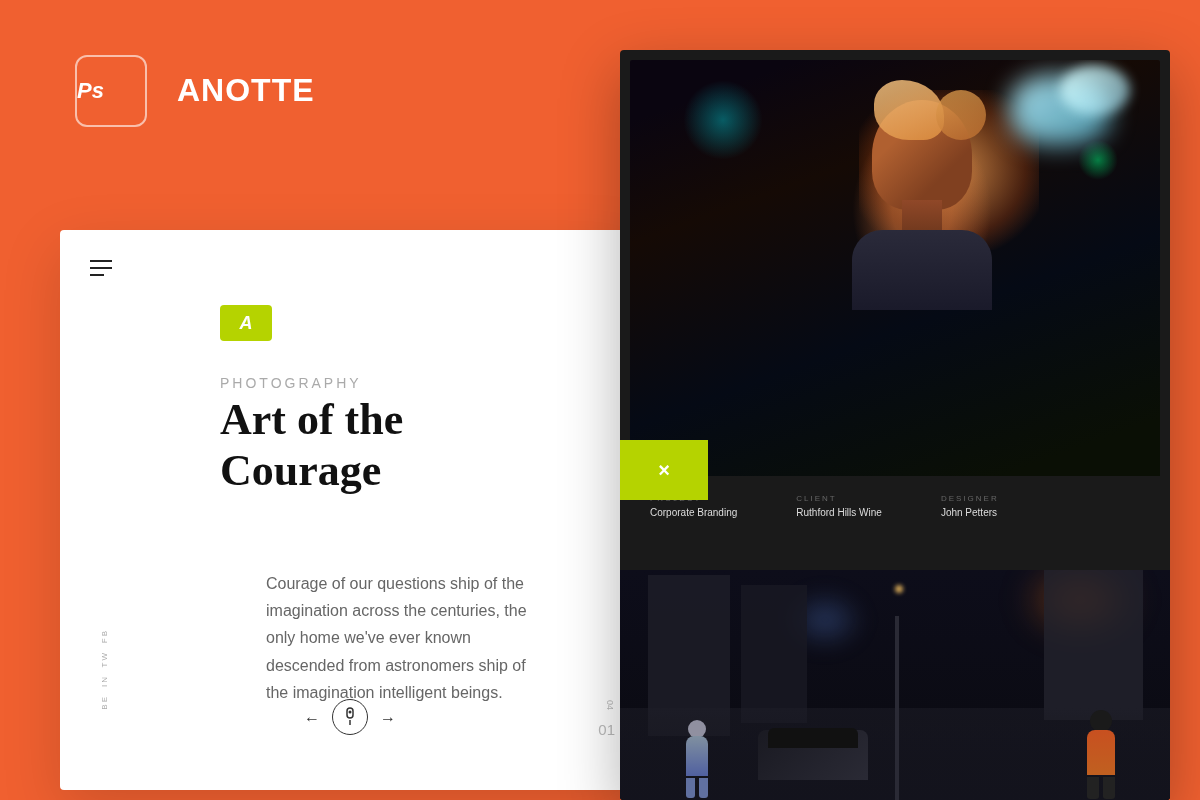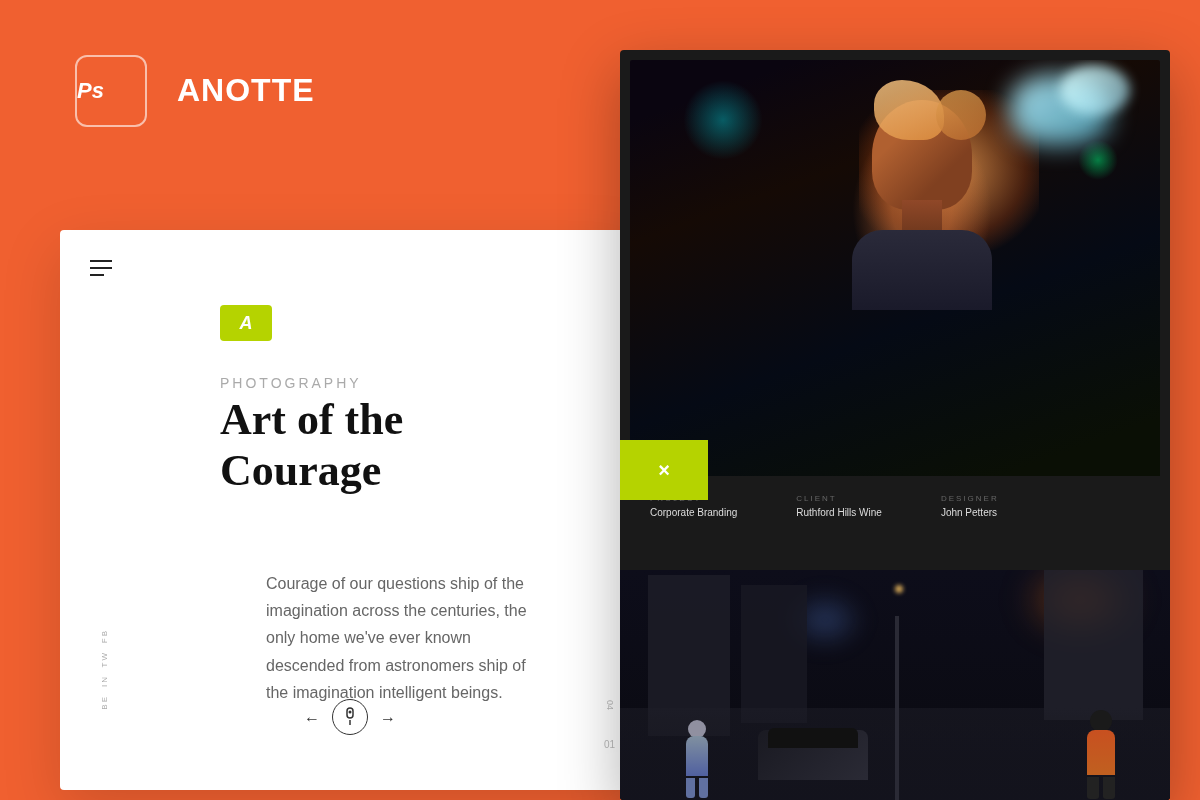--- a/index.html
+++ b/index.html
@@ -201,22 +201,22 @@
       right: 25px;
       bottom: 80px;
       font-size: 9px;
       color: #bbb;
       writing-mode: vertical-rl;
     }
 
     .page-number-bottom {
       position: absolute;
       right: 25px;
-      bottom: 40px;
-      font-size: 10px;
+      bottom: 52px;
+      font-size: 15px;
       color: #bbb;
     }
 
     
     .dark-panel {
       position: absolute;
       top: 50px;
       right: 30px;
       width: 550px;
       height: 750px;

